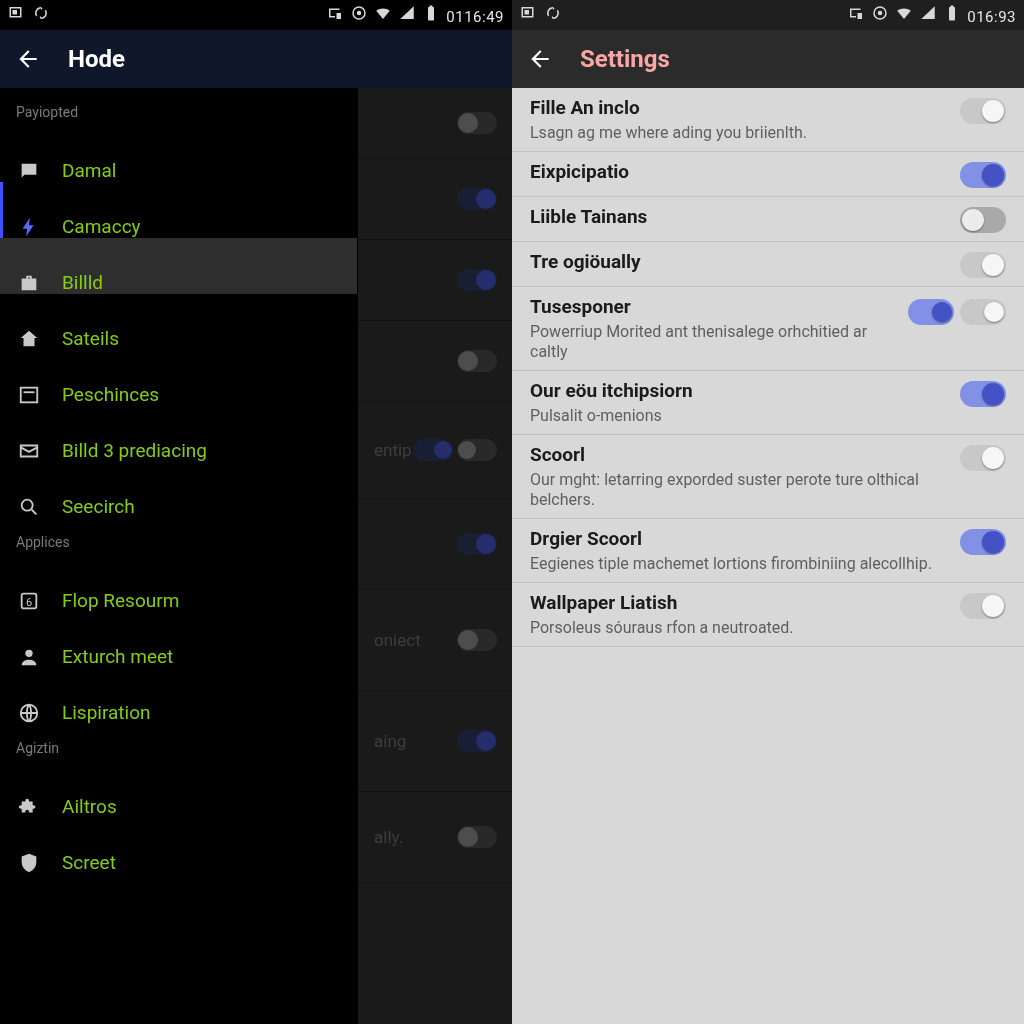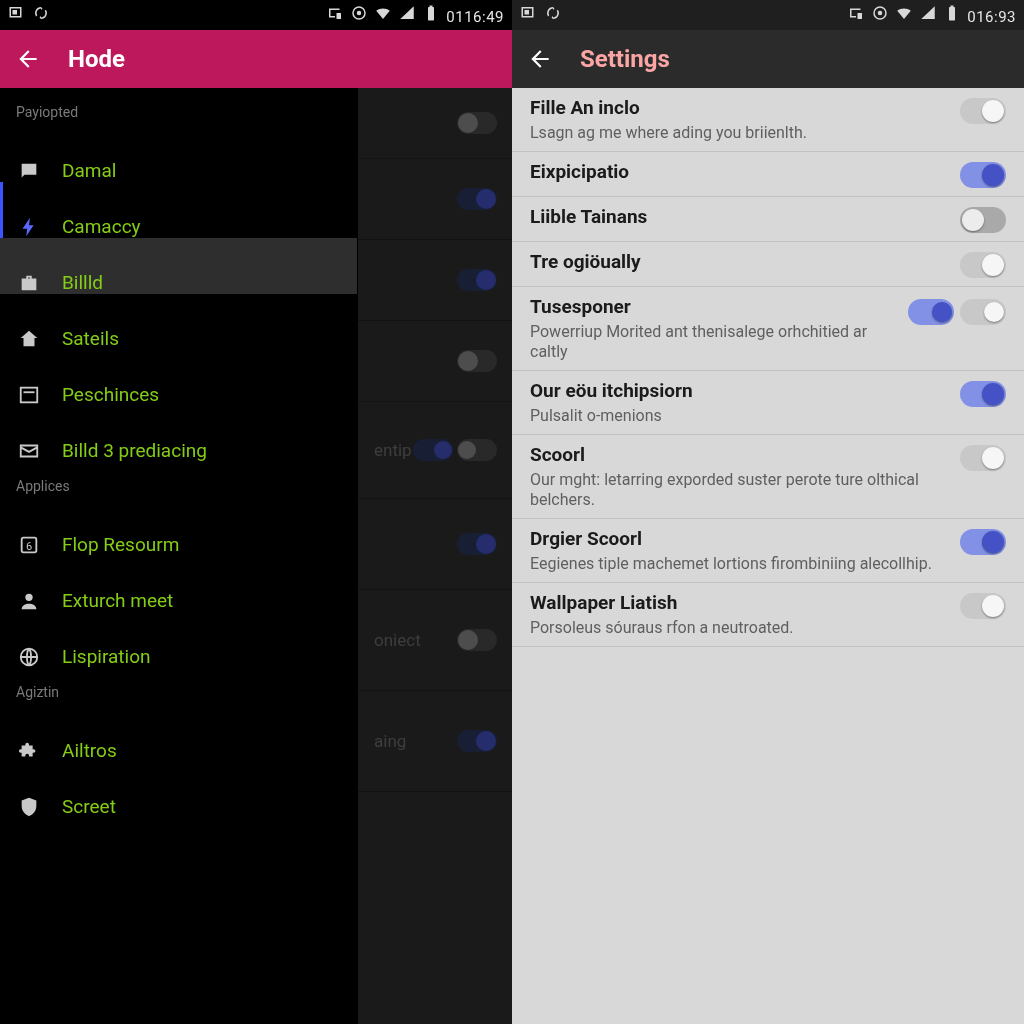--- a/index.html
+++ b/index.html
@@ -11,21 +11,21 @@
   .statusbar svg{width:18px;height:18px;fill:#d8d8d8}
   .clock{letter-spacing:.5px}
   
   .appbar{height:58px;display:flex;align-items:center;padding:0 12px;gap:24px}
   .appbar .title{font-size:24px;font-weight:700}
   .back-btn{width:32px;height:32px;display:flex;align-items:center;justify-content:center;cursor:pointer}
   .back-btn svg{width:26px;height:26px;fill:#fff}
   
   .phone.left{background:#0a0a0a}
   .phone.left .statusbar{background:#000}
-  .phone.left .appbar{background:#be185d;color:#fff}
+  .phone.left .appbar{background:#0f172a;color:#fff}
   .left-body{position:relative;height:calc(1024px - 88px)}
   .right-shadow{position:absolute;top:0;left:357px;width:155px;height:100%;background:#2f2f2f;border-left:1px solid #000;filter:brightness(.55)}
   .shadow-row{height:58px;display:flex;align-items:center;justify-content:flex-end;padding:0 16px;border-bottom:1px solid rgba(0,0,0,.25)}
   .shadow-row .lbl{flex:1;color:#6e6e6e;font-size:17px;text-align:left;overflow:hidden}
   .mini-toggle{width:40px;height:22px;border-radius:11px;background:#5a5a5a;position:relative;flex:0 0 40px}
   .mini-toggle::after{content:"";position:absolute;width:20px;height:20px;border-radius:50%;background:#8c8c8c;top:1px;right:1px}
   .mini-toggle.on{background:#2b365f}
   .mini-toggle.on::after{background:#4452c5;right:1px}
   .mini-toggle.off::after{left:1px;right:auto}
   .mini-toggle.off{background:#4a4a4a}
@@ -136,20 +136,24 @@
             <span class="mini-toggle on"></span>
           </div>
         <div class="shadow-row" style="height:100px">
             <span class="lbl">oniect</span>
             <span class="mini-toggle off"></span>
           </div>
         <div class="shadow-row" style="height:100px">
             <span class="lbl">aing</span>
             <span class="mini-toggle on"></span>
           </div>
+        <div class="shadow-row" style="height:90px">
+            <span class="lbl">ally.</span>
+            <span class="mini-toggle off"></span>
+          </div>
       </div>
 
       <div class="drawer">
         <div class="section-hdr">Payiopted</div>
         <div class="item">
             <svg viewBox="0 0 24 24">
               <path d="M4 4h16v12H7l-3 3z"></path>
             </svg>
             <span>Damal</span>
           </div>
@@ -176,20 +180,27 @@
               <rect x="3" y="4" width="18" height="16" fill="none" stroke="#c9c9c9" stroke-width="2"></rect>
               <rect x="6" y="8" width="12" height="2"></rect>
             </svg>
             <span>Peschinces</span>
           </div>
         <div class="item">
             <svg viewBox="0 0 24 24">
               <path d="M3 6h18v12H3zM3 8l9 5 9-5" fill="none" stroke="#c9c9c9" stroke-width="2"></path>
             </svg>
             <span>Billd 3 prediacing</span>
+          </div>
+        <div class="item">
+            <svg viewBox="0 0 24 24">
+              <circle cx="10" cy="10" r="6" fill="none" stroke="#c9c9c9" stroke-width="2"></circle>
+              <path d="M15 15l5 5" stroke="#c9c9c9" stroke-width="2"></path>
+            </svg>
+            <span>Seecirch</span>
           </div>
 
         <div class="section-hdr">Applices</div>
         <div class="item">
             <svg viewBox="0 0 24 24">
               <rect x="4" y="4" width="16" height="16" rx="2" fill="none" stroke="#c9c9c9" stroke-width="2"></rect>
               <text x="12" y="17" text-anchor="middle" font-size="12" fill="#c9c9c9">6</text>
             </svg>
             <span>Flop Resourm</span>
           </div>

